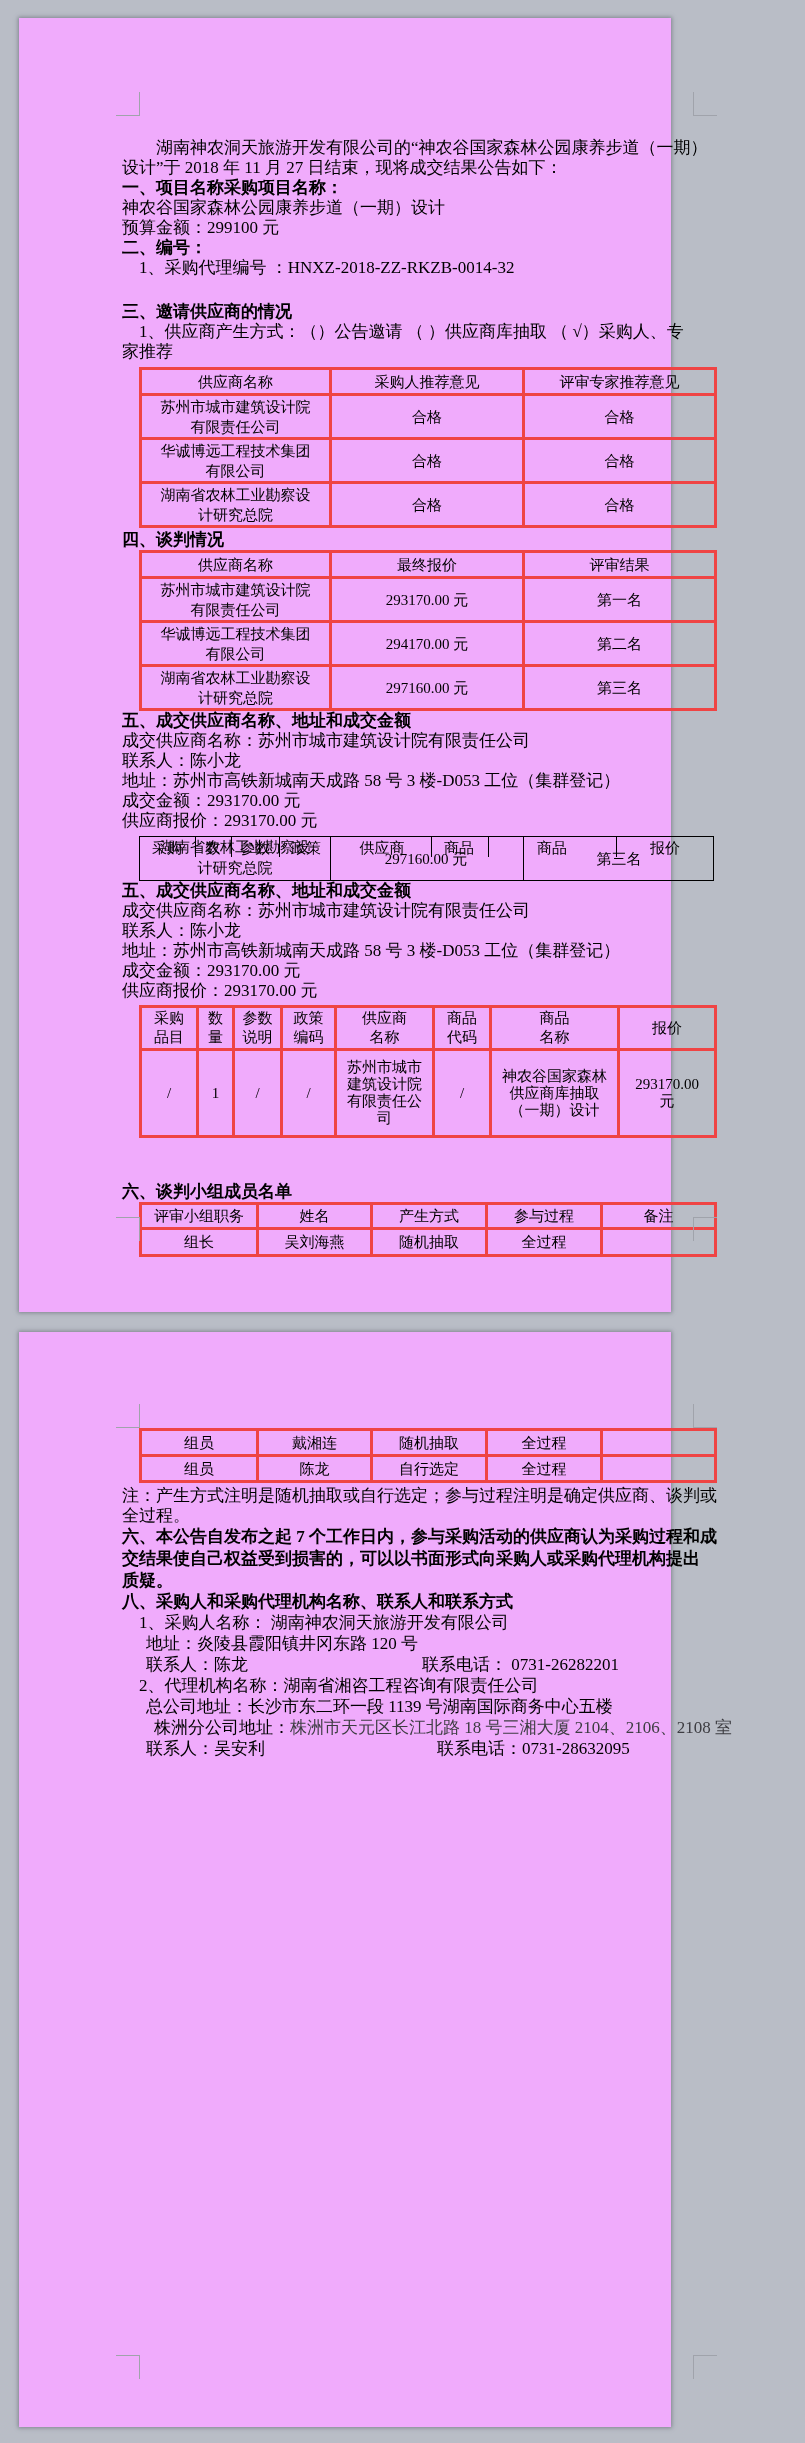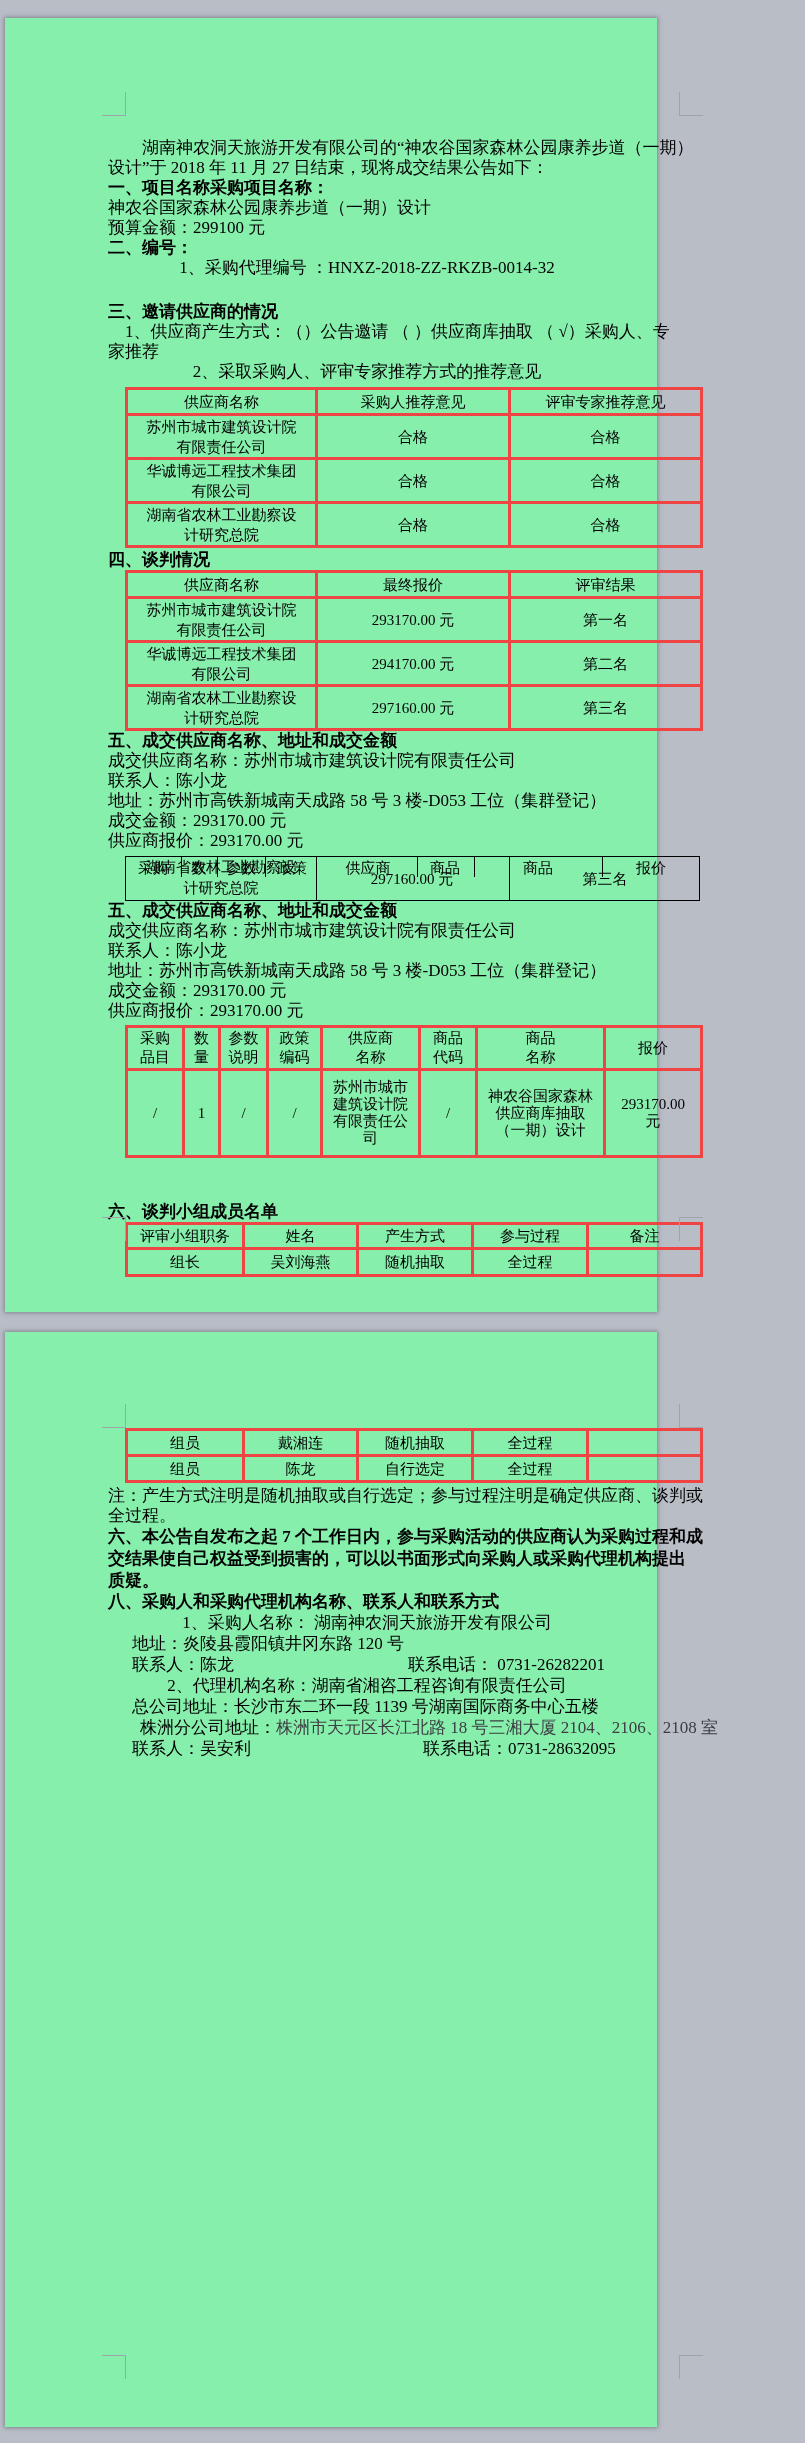--- a/index.html
+++ b/index.html
@@ -3,29 +3,29 @@
 <meta charset="utf-8">
 <style>
   html,body{margin:0;padding:0;}
   body{
     width:805px;height:2443px;position:relative;
     background:#b9bdc6;
     font-family:"Liberation Serif","DejaVu Serif",serif;
     color:#000;
   }
   .page{
-    position:absolute;left:5px;width:652px;background:#86efac;
+    position:absolute;left:19px;width:652px;background:#f0abfc;
     box-shadow:0 0 4px 1px rgba(90,95,108,0.6);
   }
   #page1{top:18px;height:1294px;}
   #page2{top:1332px;height:1095px;}
   .content{padding:120px 48px 0 103px;font-size:17px;line-height:20px;}
   #page2 .content{padding-top:96px;}
   .ln{white-space:nowrap;}
-  .ind1{padding-left:17px;text-align:center;}
+  .ind1{padding-left:17px;}
   .ind2{padding-left:24px;}
   .ind3{padding-left:32px;text-align:right;}
   .indent-first{text-indent:34px;}
   .mt6{margin-top:24px;}
   .contact-line{position:relative;}
   .phone{position:absolute;white-space:nowrap;}
   .phone-a{left:300px;}
   .phone-b{left:315px;}
   .gray-run{color:#3d3d42;}
 
@@ -82,21 +82,20 @@
     <div class="ln sec-title">一、项目名称采购项目名称：</div>
     <div class="ln">神农谷国家森林公园康养步道（一期）设计</div>
     <div class="ln">预算金额：299100 元</div>
 
     <div class="ln sec-title">二、编号：</div>
     <div class="ln ind1">1、采购代理编号 ：HNXZ-2018-ZZ-RKZB-0014-32</div>
 
     <div class="ln sec-title mt6">三、邀请供应商的情况</div>
     <div class="ln ind1">1、供应商产生方式：（）公告邀请 （ ）供应商库抽取 （ √）采购人、专</div>
     <div class="ln">家推荐</div>
-    <div class="ln ind1">2、采取采购人、评审专家推荐方式的推荐意见</div>
 
     <table class="t-std">
       <colgroup>
           <col style="width:190px">
           <col style="width:193px">
           <col style="width:192px">
         </colgroup>
       <tbody>
           <tr class="hrow">
         <td>供应商名称</td>

